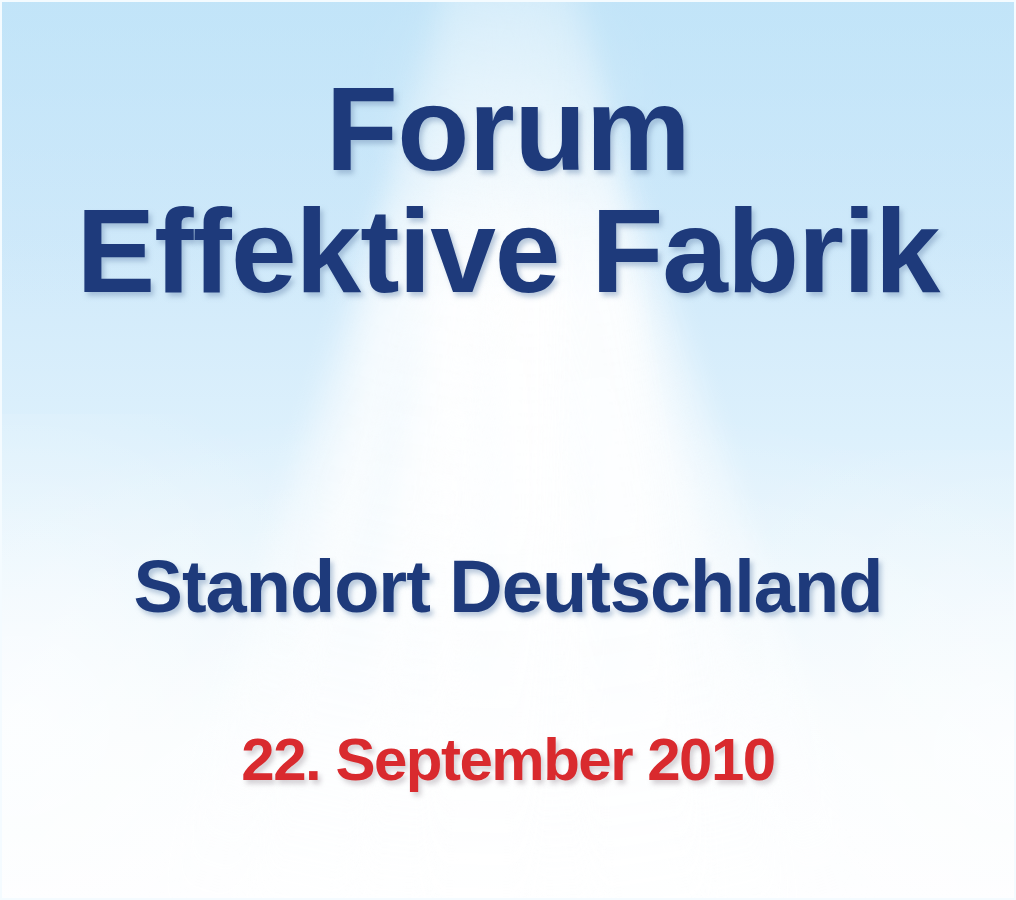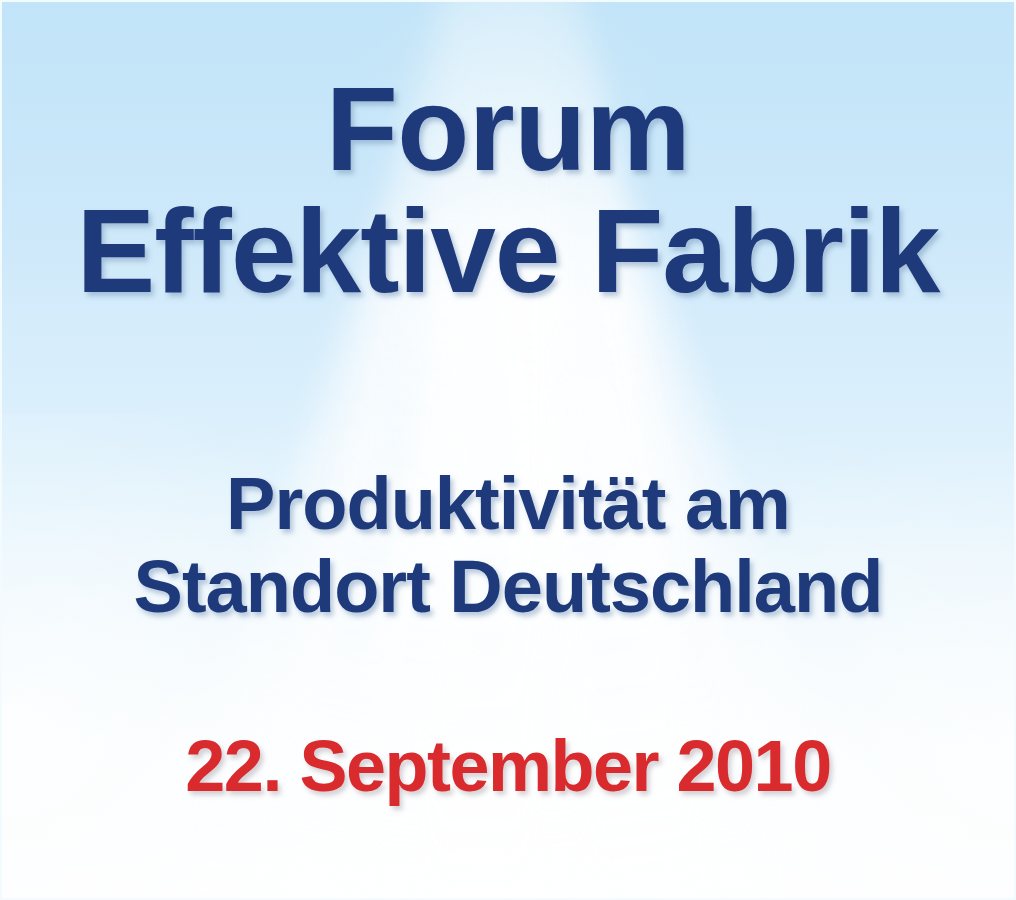--- a/index.html
+++ b/index.html
@@ -168,21 +168,21 @@
     line-height: 1.0;
     text-shadow: 3px 4px 5px rgba(120,150,185,0.50);
     letter-spacing: -1px;
   }
   #subtitle-line-1 { top: 465px; }
   #subtitle-line-2 { top: 548px; text-align: center; }
 
   #event-date {
     top: 728px;
     color: #d92a2e;
-    font-size: 72px;
+    font-size: 60px;
     line-height: 1.0;
     font-weight: bold;
     letter-spacing: -1.5px;
     text-shadow: 3px 4px 5px rgba(150,140,150,0.40);
   }
 </style>
 </head>
 <body>
 
 <div id="poster">
@@ -205,20 +205,19 @@
   </div>
 
   <div class="sky-top-tint"></div>
 
   <div class="content">
 
     <div class="line headline" id="title-line-2">Effektive Fabrik</div>
 
     <div class="line headline" id="title-line-1">Forum</div>
 
-    <div class="line subtitle" id="subtitle-line-1">Produktivität am</div>
 
     <div class="line subtitle" id="subtitle-line-2">Standort Deutschland</div>
 
     <div class="line" id="event-date">22. September 2010</div>
 
   </div>
 </div>
 
 </body></html>

